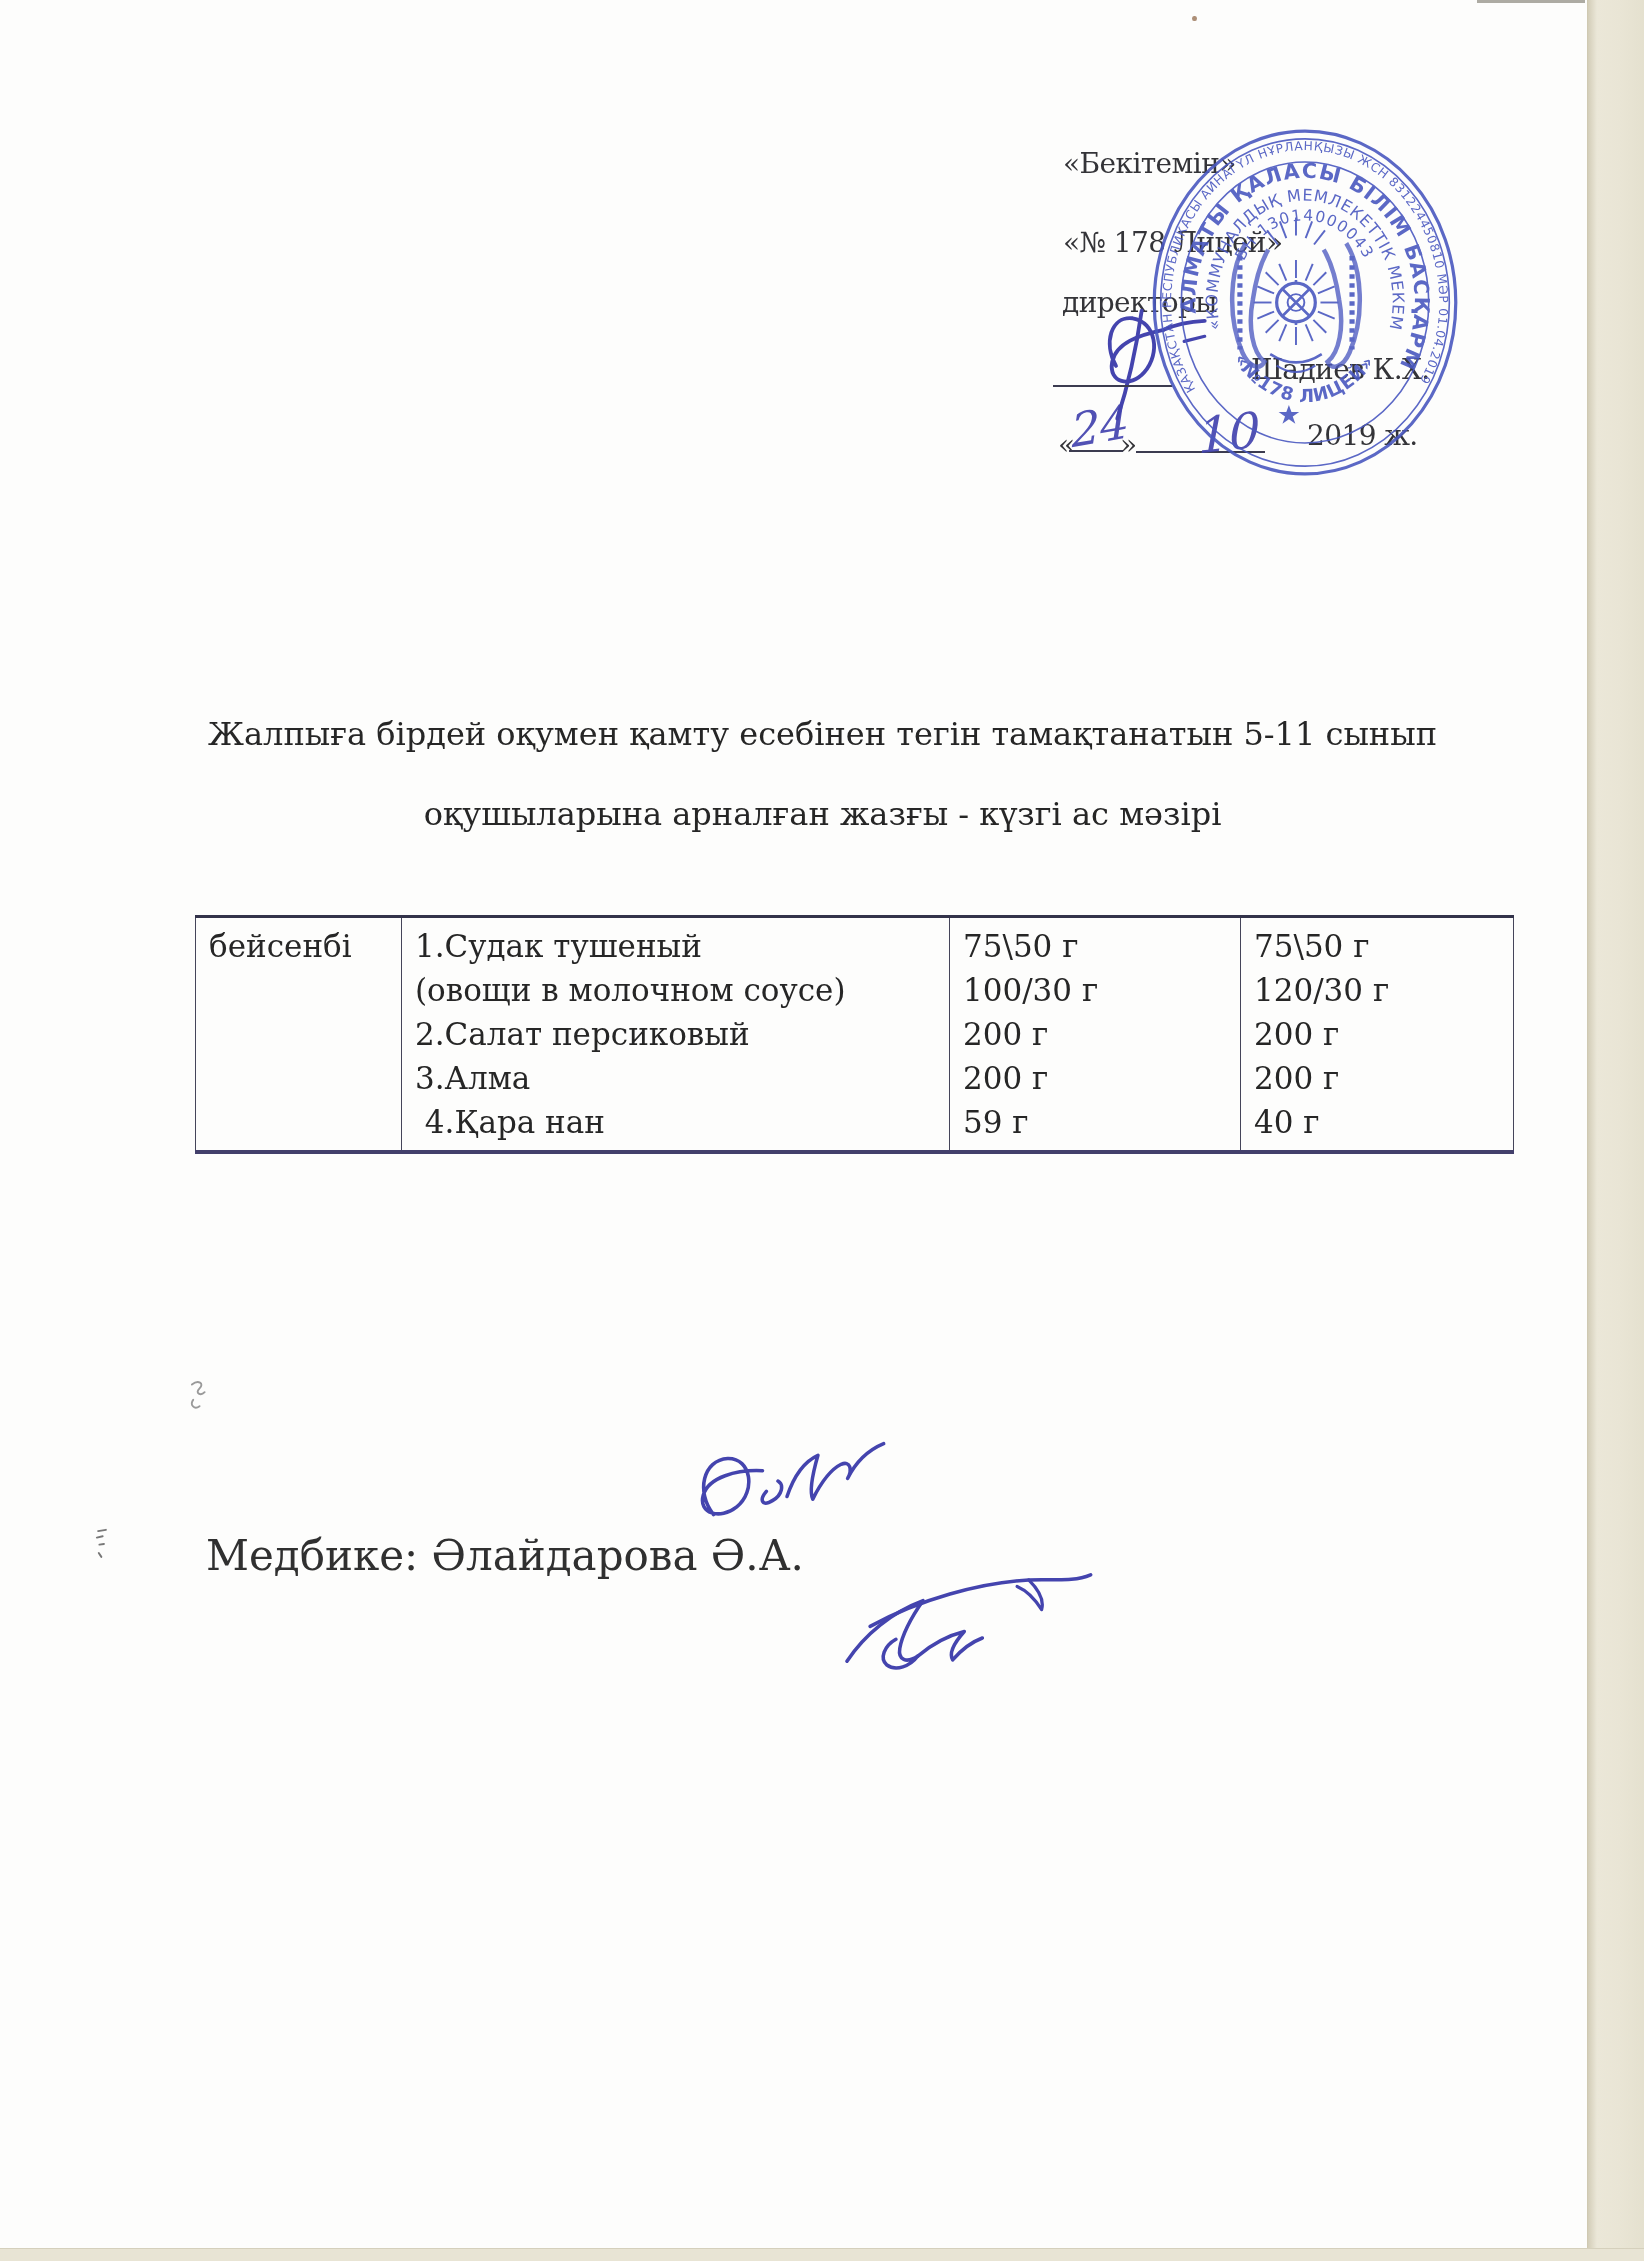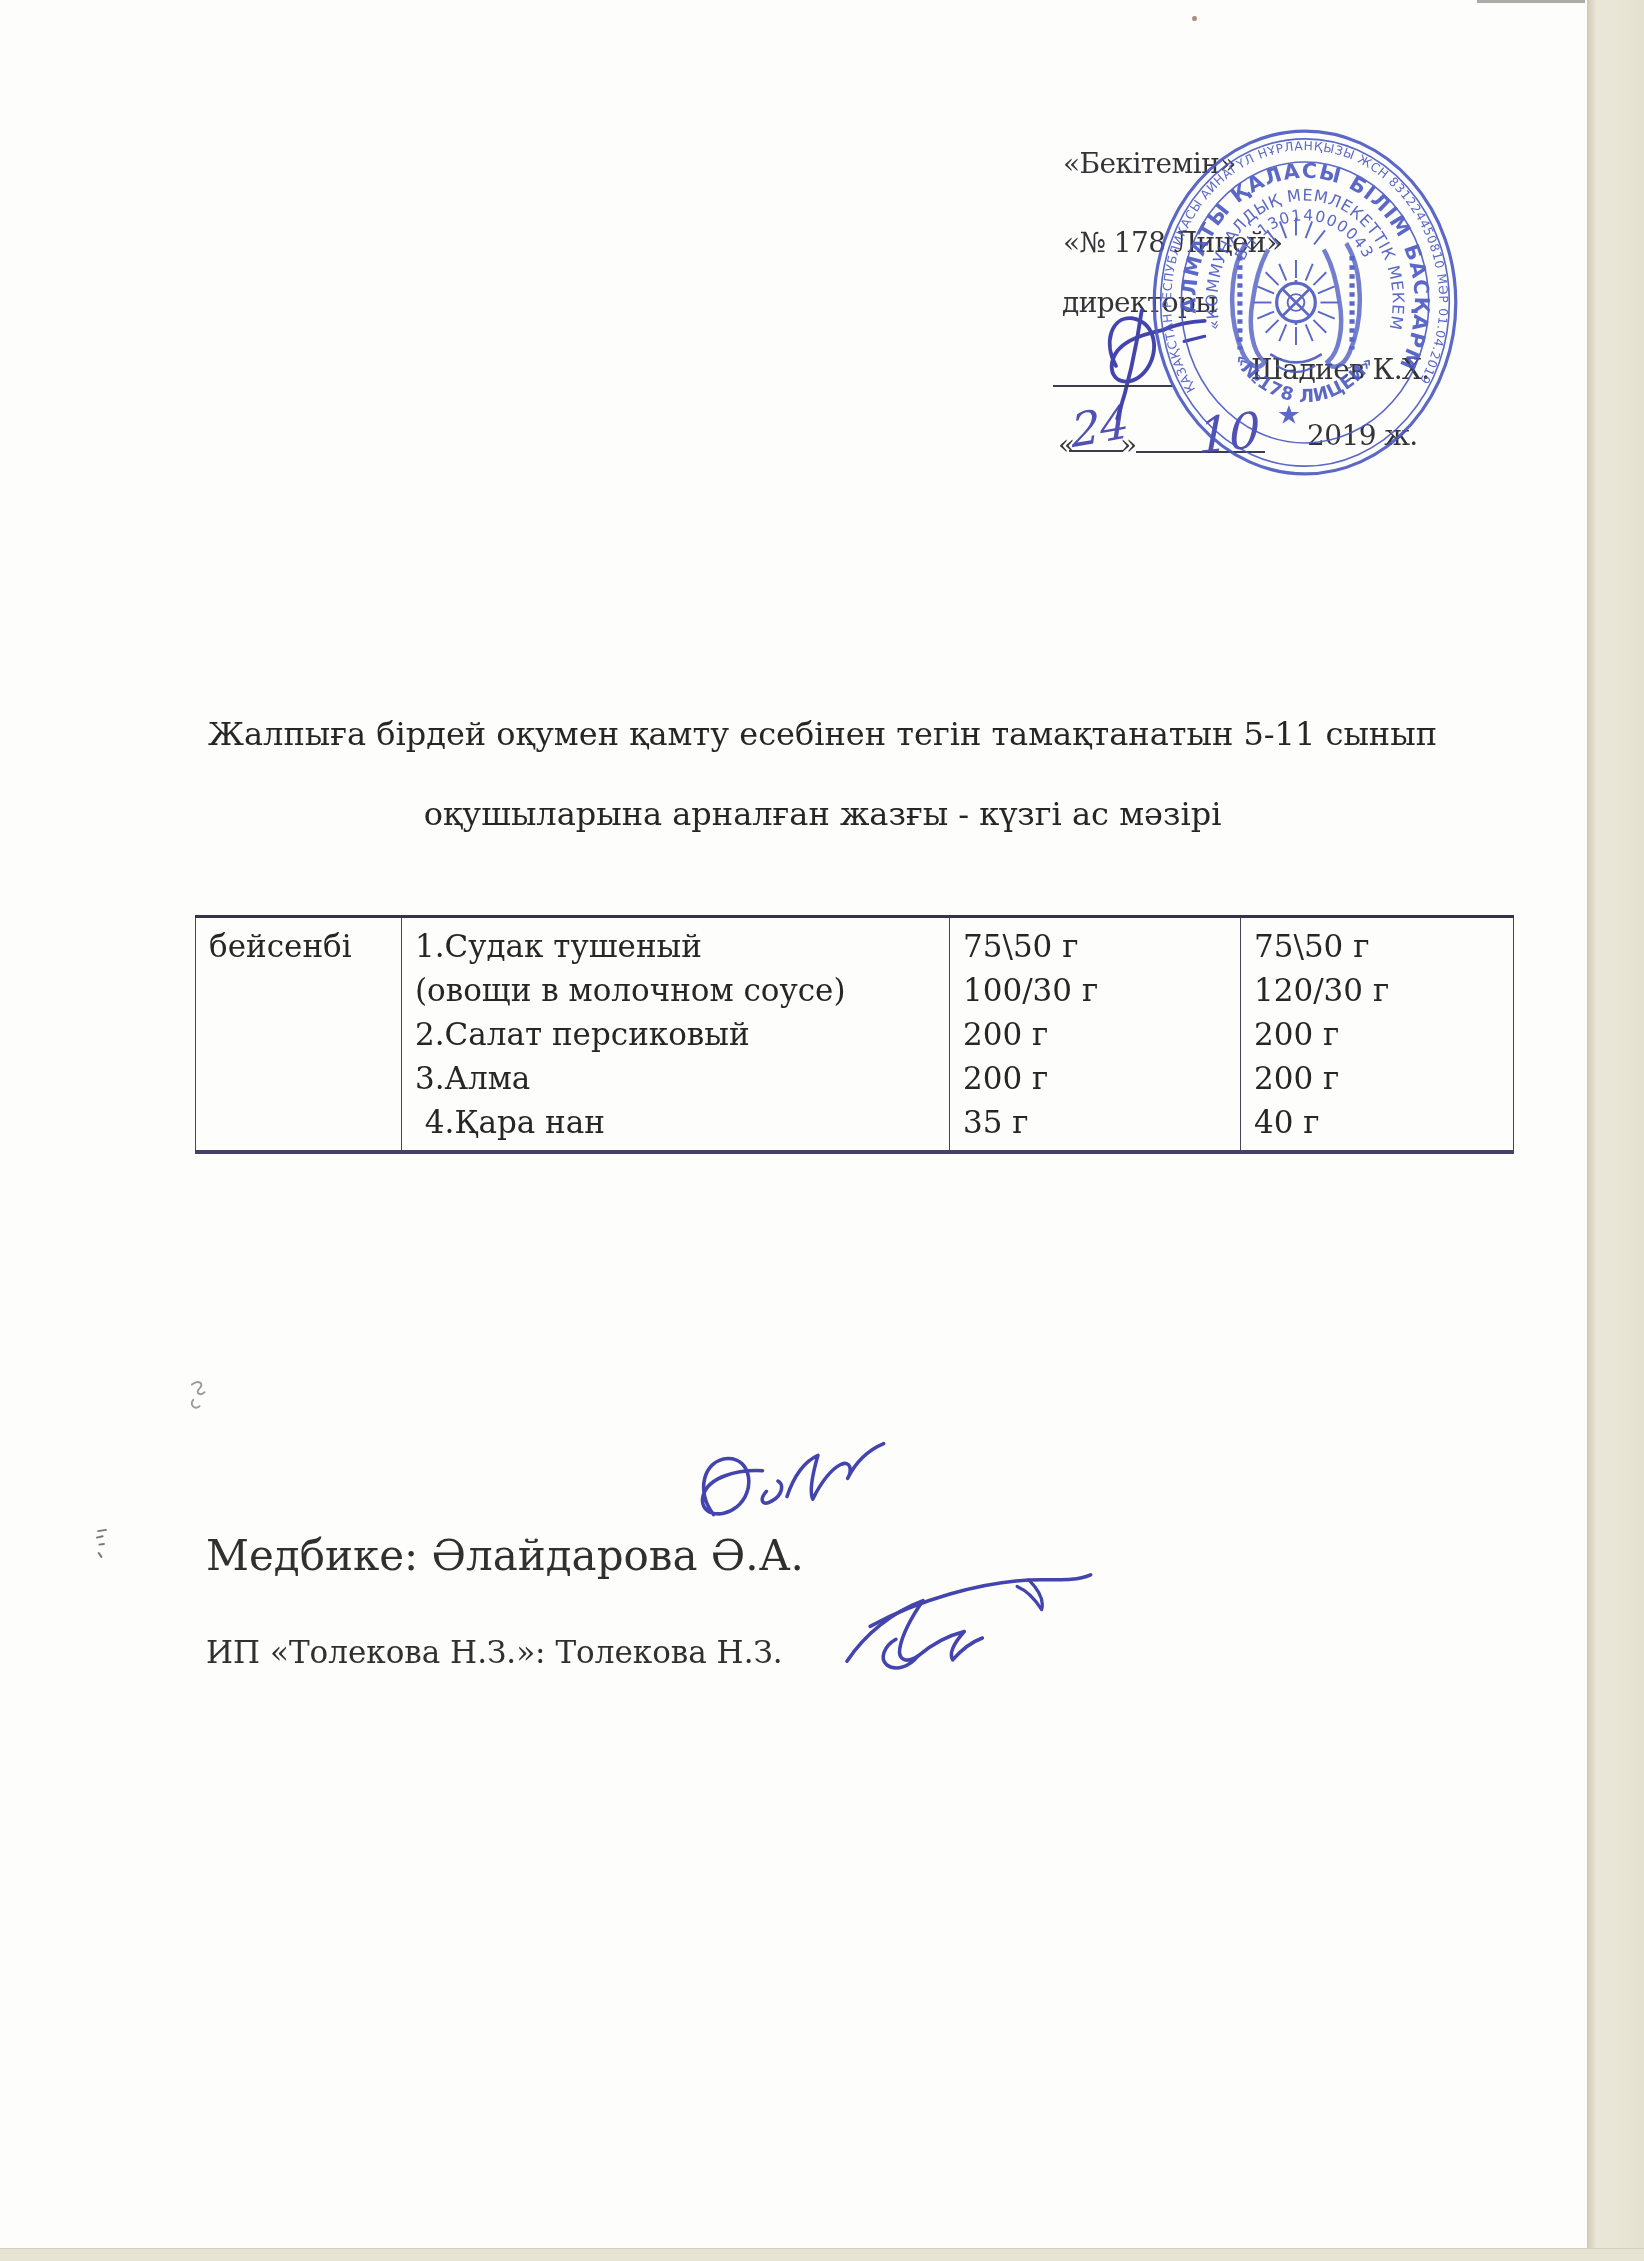--- a/index.html
+++ b/index.html
@@ -180,41 +180,40 @@
         <div class="cell-line">(овощи в молочном соусе)</div>
         <div class="cell-line">2.Салат персиковый</div>
         <div class="cell-line">3.Алма</div>
         <div class="cell-line"> 4.Қара нан</div>
       </td>
       <td>
         <div class="cell-line">75\50 г</div>
         <div class="cell-line">100/30 г</div>
         <div class="cell-line">200 г</div>
         <div class="cell-line">200 г</div>
-        <div class="cell-line">35 г</div>
+        <div class="cell-line">59 г</div>
       </td>
       <td>
         <div class="cell-line">75\50 г</div>
         <div class="cell-line">120/30 г</div>
         <div class="cell-line">200 г</div>
         <div class="cell-line">200 г</div>
         <div class="cell-line">40 г</div>
       </td>
     </tr>
   </tbody>
     </table>
 
   <div class="abs doc-text" style="left:206px; top:1491px; font-size:42px;margin-top:40px;">Медбике: Әлайдарова Ә.А.</div>
   <svg class="abs" style="left:671px; top:1437px;" width="232" height="110" viewBox="0 0 360 170">
     <path class="ink" stroke-width="5.5" d="M 66 120 C 38 85 50 35 88 33 C 125 32 132 84 102 108 C 76 129 42 118 50 90 C 58 62 102 50 142 52"></path>
     <path class="ink" stroke-width="5.5" d="M 148 84 C 136 98 142 108 158 98 C 172 90 176 74 166 68"></path>
     <path class="ink" stroke-width="5.5" d="M 180 92 C 190 62 206 38 228 28 C 220 56 214 84 220 96 C 232 72 248 50 264 42 C 278 36 282 50 274 64 C 286 40 306 20 330 10"></path>
   </svg>
 
-  <div class="abs doc-text" style="left:206px; top:1634px; font-size:31px;">ИП «Толекова Н.З.»:  Толекова Н.З.</div>
   <svg class="abs" style="left:816px; top:1558px;" width="303" height="129" viewBox="0 0 470 200">
     <path class="ink" stroke-width="5.5" d="M 48 160 C 76 118 118 84 166 66 C 148 92 134 118 130 140 C 127 158 140 164 158 152 C 146 168 124 176 110 166 C 98 156 106 136 124 126"></path>
     <path class="ink" stroke-width="5.5" d="M 158 152 C 182 132 206 120 230 114 C 214 132 206 148 212 158 C 224 144 242 130 258 124"></path>
     <path class="ink" stroke-width="5.5" d="M 84 106 C 160 64 256 38 330 34 C 368 32 398 38 426 26"></path>
     <path class="ink" stroke-width="5" d="M 330 34 C 346 50 354 66 350 80 C 340 64 326 50 312 44"></path>
   </svg>
 
   <svg class="abs" style="left:183px; top:1378px;" width="28" height="36" viewBox="0 0 44 56">
     <path d="M 14 10 C 24 2 34 8 26 16 C 18 24 28 28 34 22 M 16 34 C 10 42 18 50 26 44" stroke="#9a9a9a" stroke-width="3" fill="none" stroke-linecap="round"></path>
   </svg>

